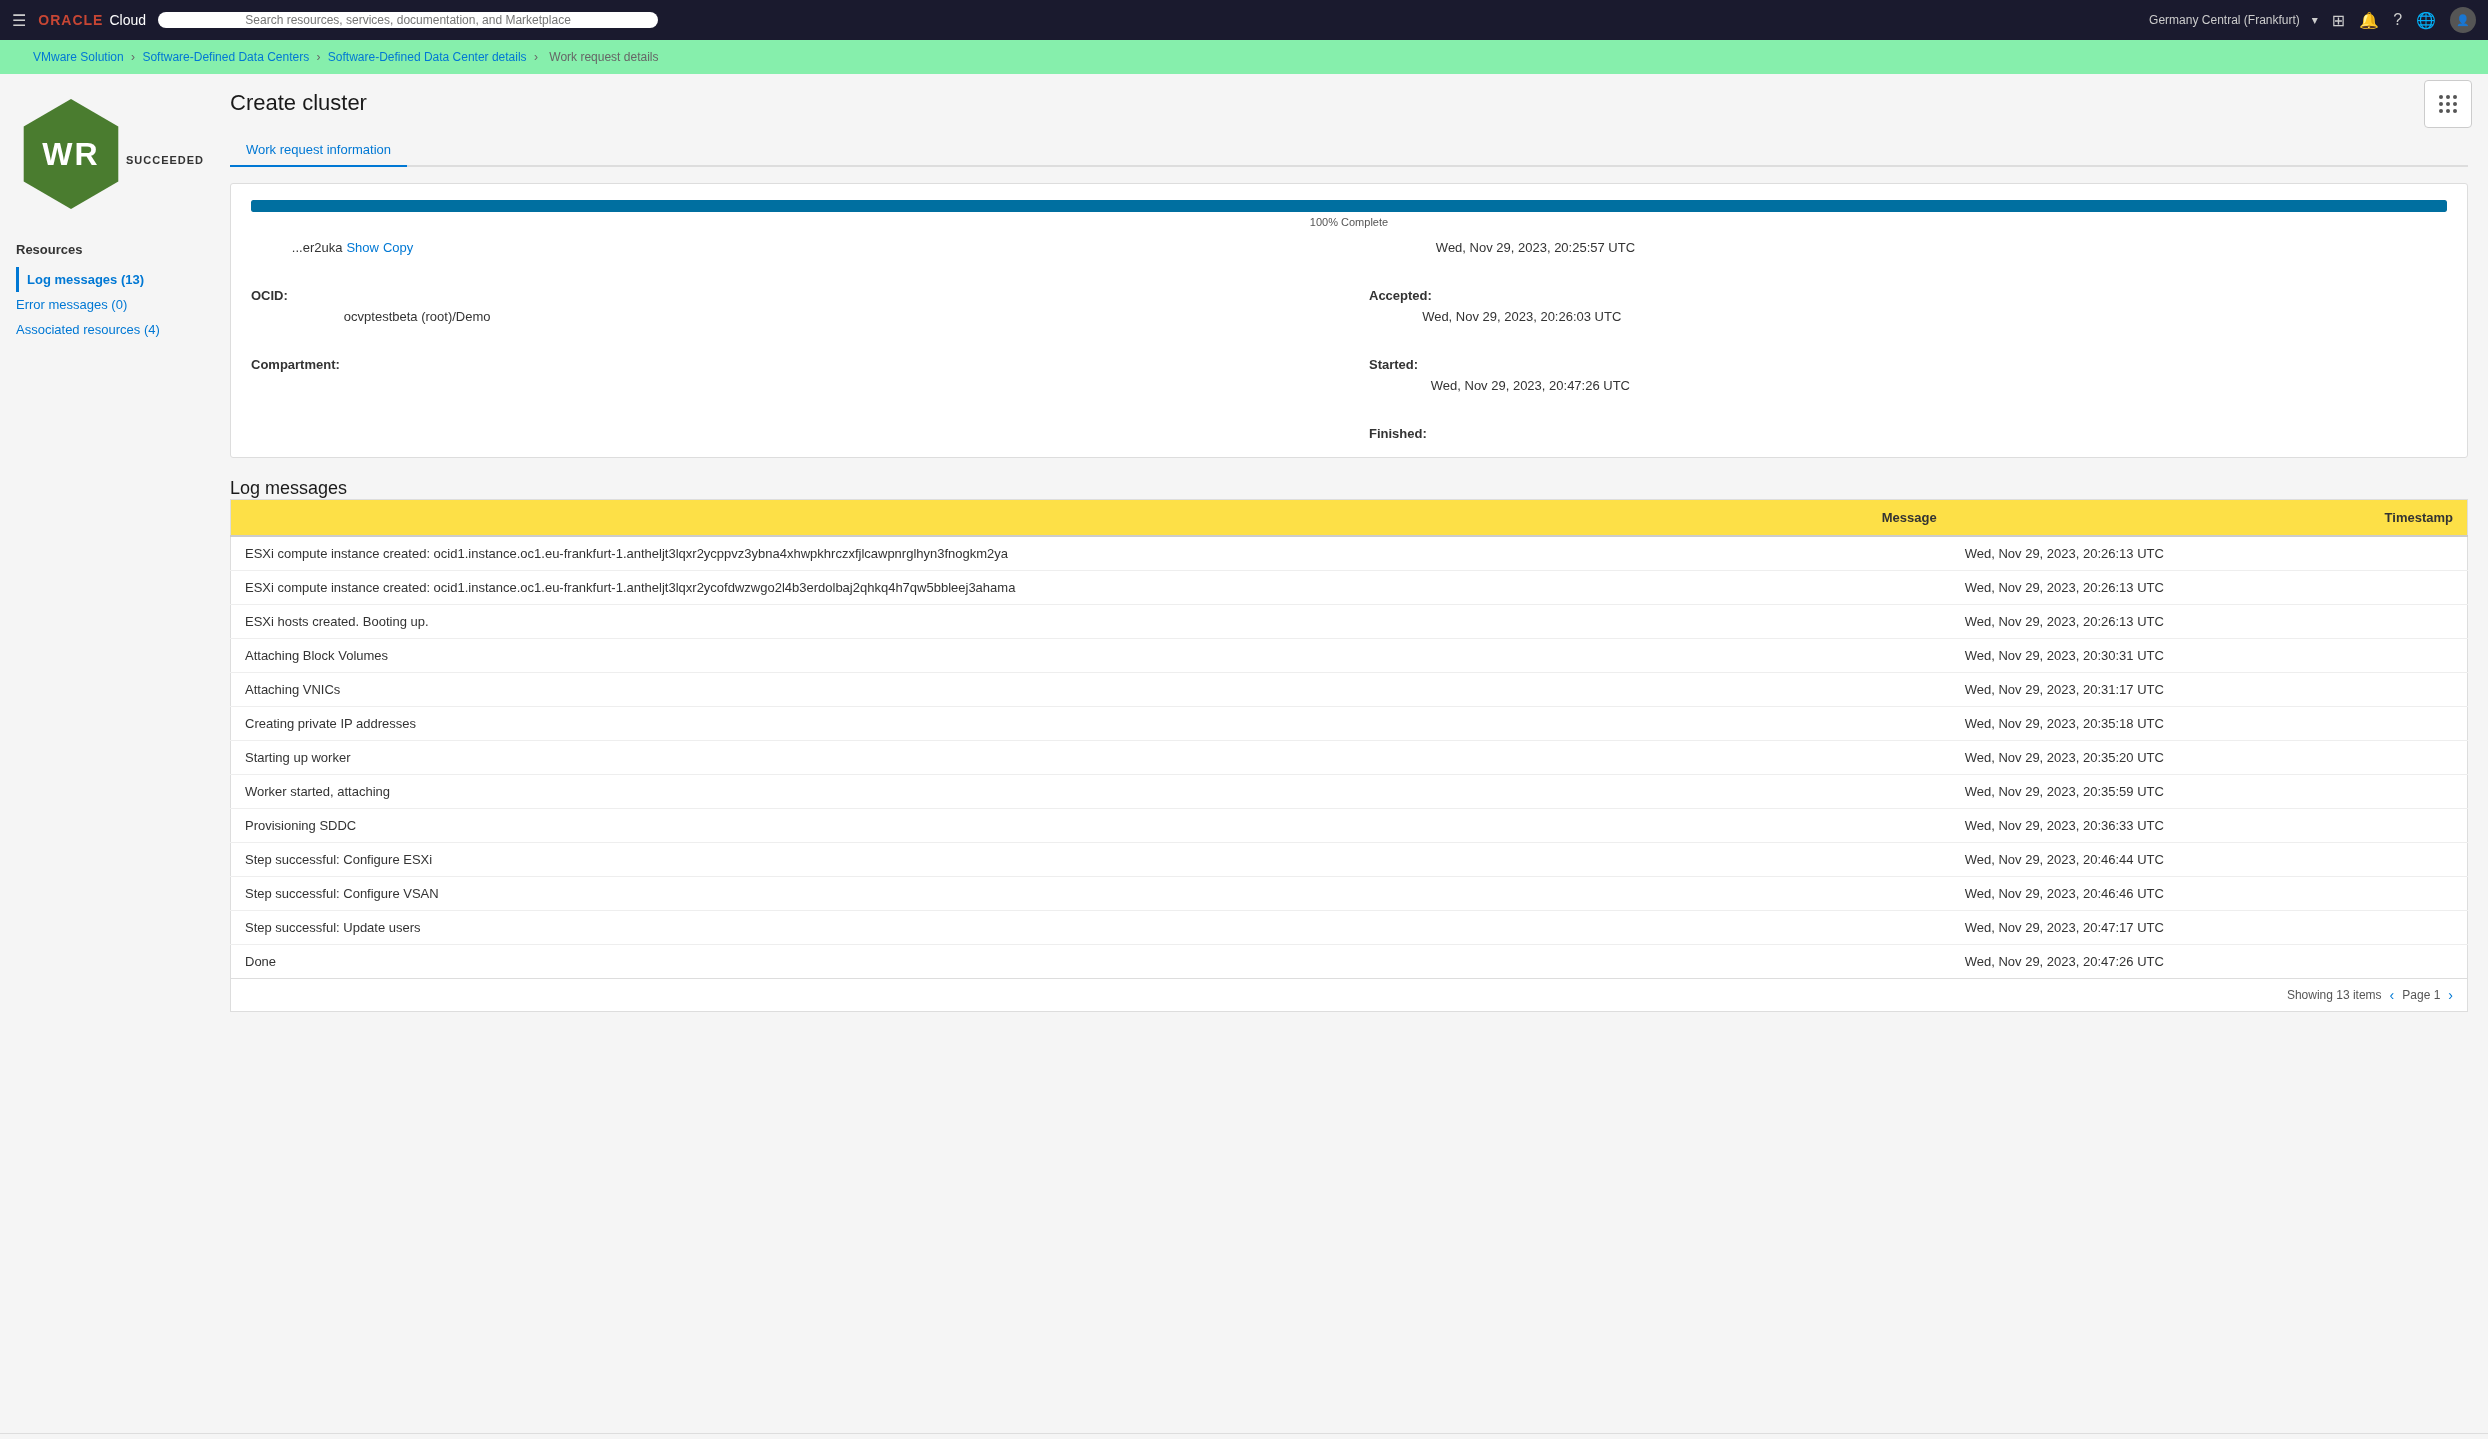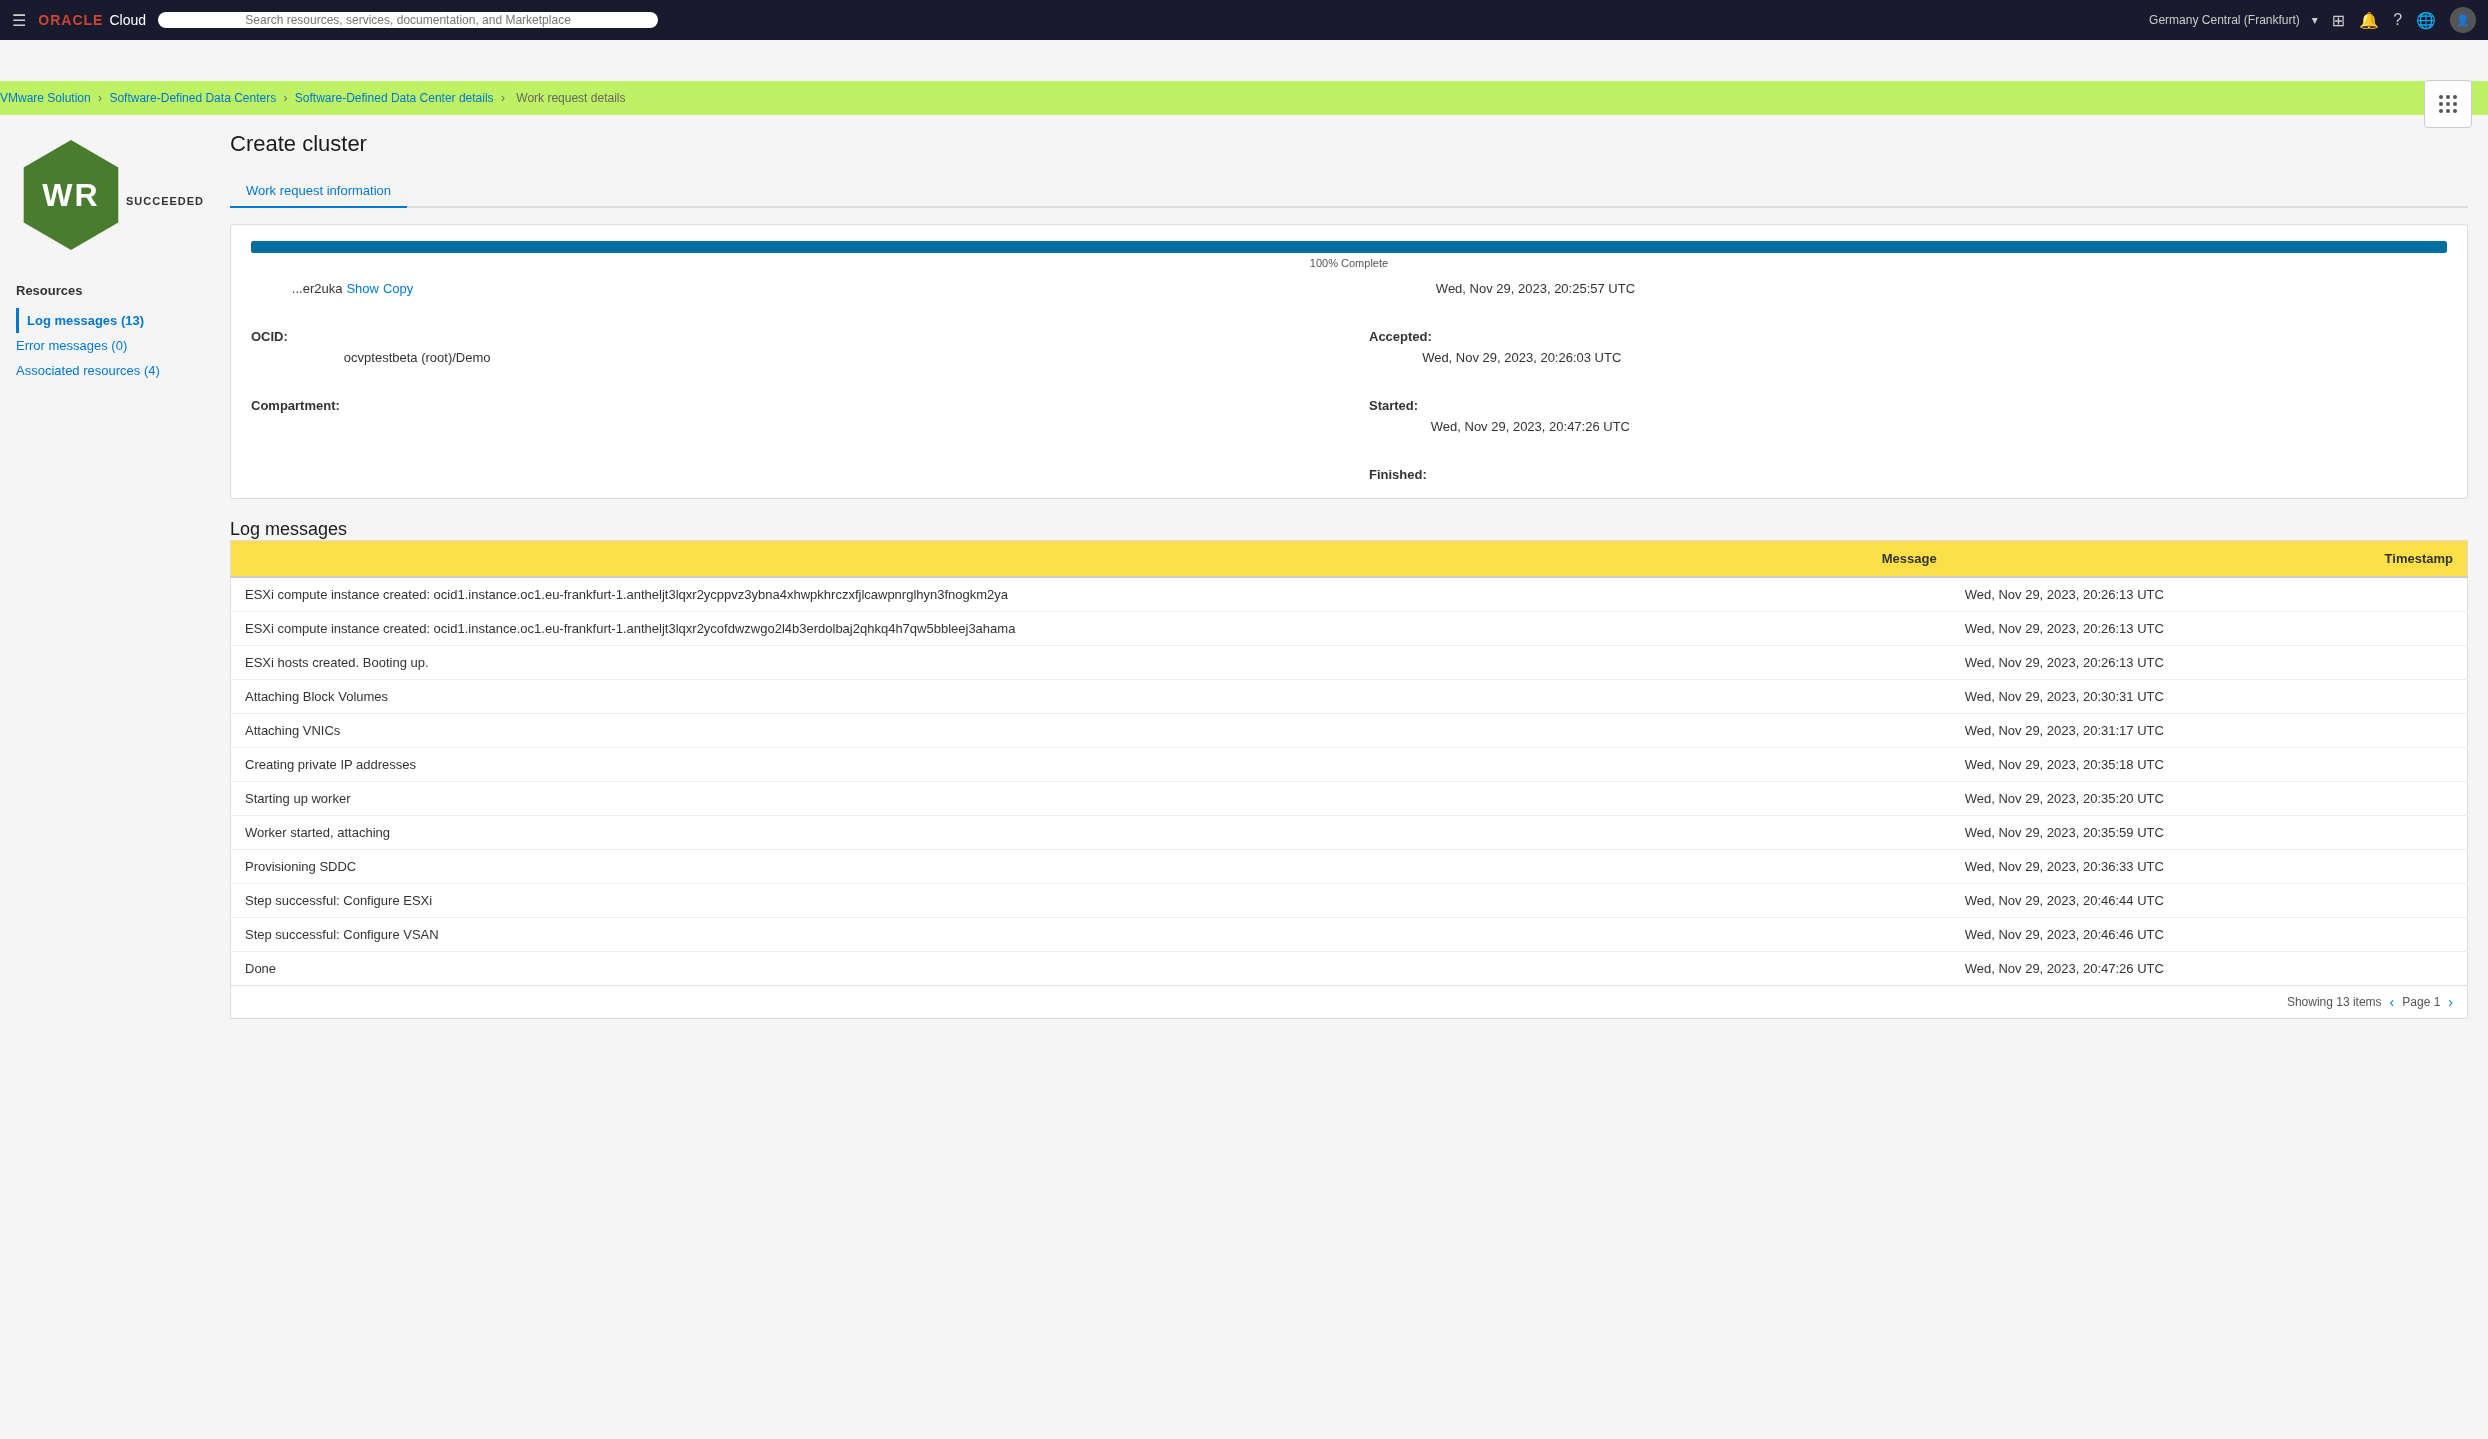--- a/index.html
+++ b/index.html
@@ -41,25 +41,24 @@
     .nav-region { color: #ccc; font-size: 12px; cursor: pointer; display: flex; align-items: center; gap: 12px; }
     .nav-icon { color: #ccc; font-size: 16px; cursor: pointer; }
     .avatar-circle {
       width: 26px; height: 26px; border-radius: 50%;
       background: #555; display: flex; align-items: center; justify-content: center;
       color: #fff; font-size: 11px; cursor: pointer;
     }
 
     
     .breadcrumb {
-      padding: 10px 0;
+      padding: 10px 33px;
       font-size: 12px;
       color: #666;
-      background: #bef264;
-      margin-top: 41px;
+      background: #86efac;
     }
     .breadcrumb a { color: #0078d4; text-decoration: none; }
     .breadcrumb span { color: #666; margin: 0 4px; }
 
     
     .main-layout {
       display: flex;
       min-height: calc(100vh - 80px);
     }
 
@@ -460,20 +459,24 @@
     </tr>
           <tr>
       <td>Step successful: Configure ESXi</td>
       <td style="white-space:nowrap; min-width:240px;">Wed, Nov 29, 2023, 20:46:44 UTC</td>
     </tr>
           <tr>
       <td>Step successful: Configure VSAN</td>
       <td style="white-space:nowrap; min-width:240px;">Wed, Nov 29, 2023, 20:46:46 UTC</td>
     </tr>
           <tr>
+      <td>Step successful: Update users</td>
+      <td style="white-space:nowrap; min-width:240px;">Wed, Nov 29, 2023, 20:47:17 UTC</td>
+    </tr>
+          <tr>
       <td>Done</td>
       <td style="white-space:nowrap; min-width:240px;">Wed, Nov 29, 2023, 20:47:26 UTC</td>
     </tr>
         </tbody>
     </table>
     <div class="table-footer">
       <span>Showing 13 items</span>
       <span class="page-nav">‹</span>
       <span>Page 1</span>
       <span class="page-nav">›</span>

